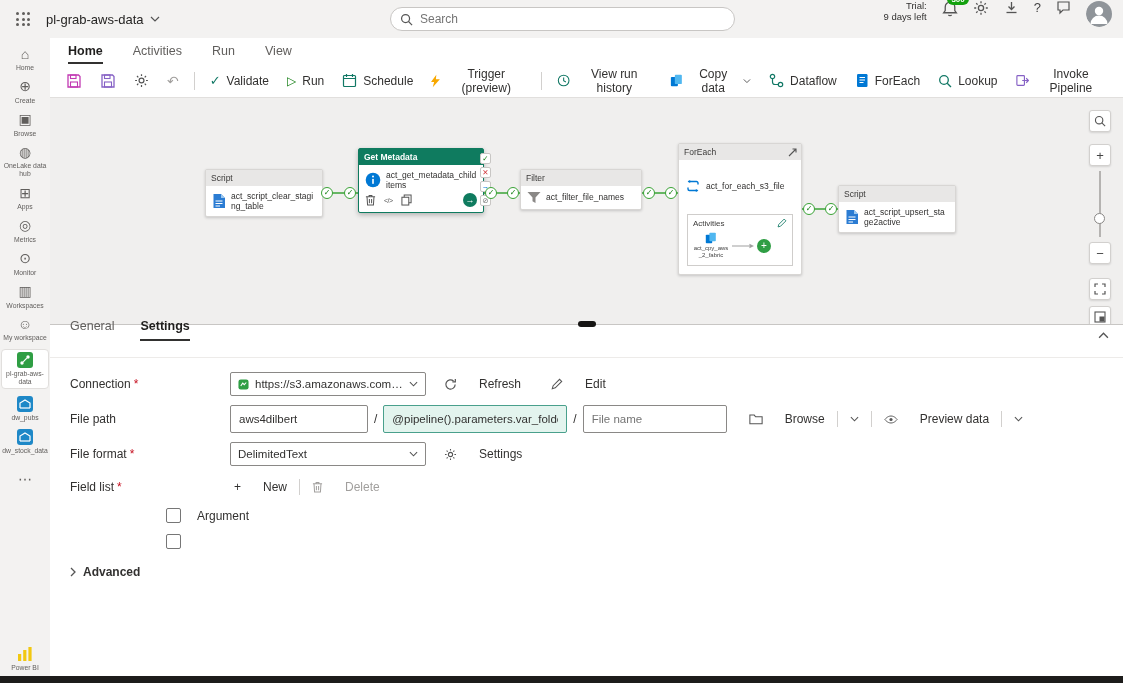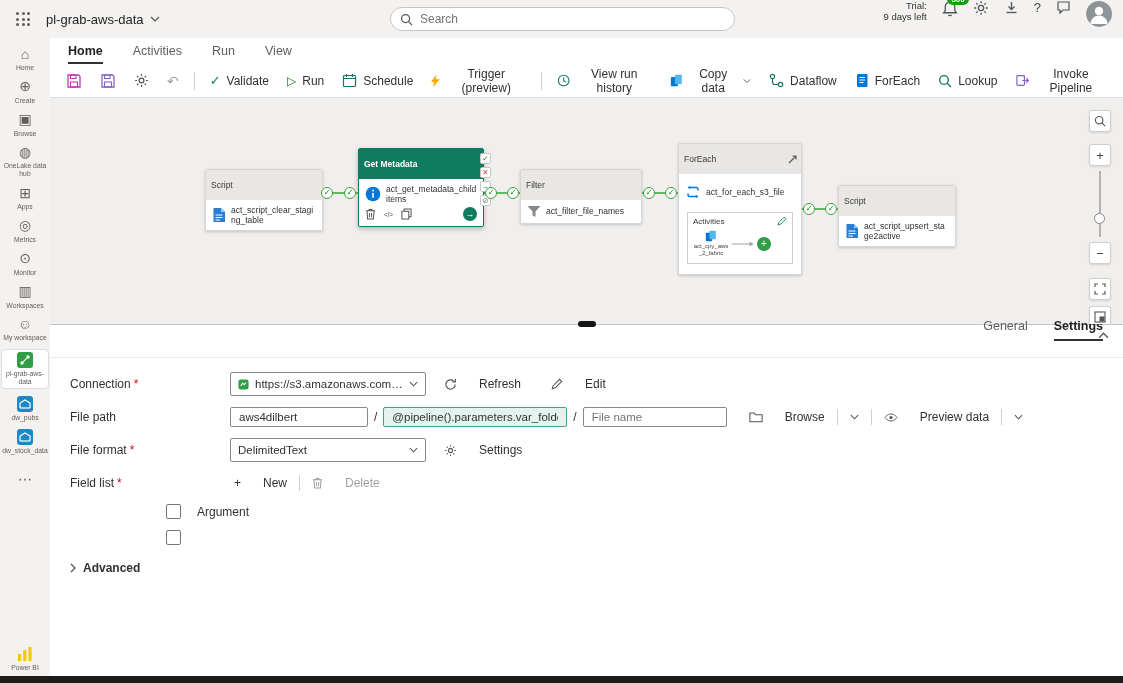--- a/index.html
+++ b/index.html
@@ -44,21 +44,21 @@
   .glyph-teal { color:#117865; font-size:13px; }
   .glyph-green { color:#107c10; font-size:12px; }
   .glyph-gray { color:#a19f9d; font-size:14px; }
 
   
   .canvas { position:relative; flex:1; background:#f0efee; overflow:hidden; }
   .wires { position:absolute; left:0; top:0; }
   .wires line { stroke:#3aa336; stroke-width:1.3; }
   .cbadge { position:absolute; width:12px; height:12px; border-radius:50%; background:#fff; border:1px solid #3aa336; color:#107c10; font-size:8px; line-height:10px; text-align:center; z-index:3; }
   .node { position:absolute; background:#fff; border:1px solid #d8d6d4; border-radius:2px; box-shadow:0 1px 3px rgba(0,0,0,.18); z-index:2; cursor:pointer; }
-  .nhd { height:30px; background:#e8e7e6; font-size:8.5px; color:#3b3a39; display:flex; align-items:center; padding:0 5px; }
+  .nhd { height:16px; background:#e8e7e6; font-size:8.5px; color:#3b3a39; display:flex; align-items:center; padding:0 5px; }
   .nbd { display:flex; align-items:center; gap:5px; padding:5px 6px; }
   .nname { font-size:8.5px; line-height:1.2; color:#323130; word-break:break-all; }
   .node.gm { border:1.6px solid #0f7b5f; box-shadow:0 2px 5px rgba(0,0,0,.25); }
   .nhd.gmhd { background:#0f7b5f; color:#fff; font-weight:bold; }
   .gmtools { display:flex; align-items:center; gap:8px; padding:1px 6px 5px; color:#555; }
   .codeico { font-size:7px; color:#555; letter-spacing:-.5px; }
   .gmarrow { margin-left:auto; width:14px; height:14px; background:#0f7b5f; border-radius:50%; color:#fff; font-size:9px; line-height:14px; text-align:center; }
   .ports { position:absolute; right:-8px; top:4px; display:flex; flex-direction:column; gap:3px; }
   .port { width:11px; height:11px; background:#fff; border:1px solid #c8c6c4; border-radius:2px; font-size:7.5px; line-height:9px; text-align:center; }
   .p-ok { color:#107c10; } .p-fail { color:#d13438; } .p-comp { color:#0078d4; } .p-skip { color:#777; }
@@ -74,31 +74,31 @@
   .zbtn { width:22px; height:22px; background:#fff; border:1px solid #d2d0ce; border-radius:3px; box-shadow:0 1px 2px rgba(0,0,0,.12); display:flex; align-items:center; justify-content:center; font-size:13px; color:#444; padding:0; }
   .zb-search { margin-bottom:12px; }
   .ztrack { position:relative; width:22px; height:66px; margin:5px 0; }
   .ztrack::before { content:""; position:absolute; left:10px; top:0; bottom:0; width:1.5px; background:#b5b3b1; }
   .zknob { position:absolute; left:5px; top:42px; width:11px; height:11px; border-radius:50%; background:#fff; border:1.5px solid #8a8886; }
   .zb-fit { margin-top:14px; } .zb-map { margin-top:6px; }
 
   
   .panel { position:relative; height:352px; background:#fff; border-top:1px solid #c8c6c4; }
   .rhandle { position:absolute; top:-4px; left:calc(50% - 9px); width:18px; height:6px; border-radius:3px; background:#161514; z-index:5; }
-  .ptabs { height:30px; display:flex; align-items:flex-end; gap:26px; padding:16px 20px; border-bottom:1px solid #edebe9; position:relative;justify-content:flex-end; }
+  .ptabs { height:30px; display:flex; align-items:flex-end; gap:26px; padding:16px 20px; border-bottom:1px solid #edebe9; position:relative; }
   .ptab { font-size:12.5px; color:#605e5c; padding-bottom:6px; border-bottom:2.5px solid transparent; cursor:pointer; }
   .ptab.active { color:#201f1e; font-weight:bold; border-bottom-color:#323130; }
   .pcollapse { position:absolute; right:14px; top:7px; cursor:pointer; color:#555; }
   .form { padding:14px 0 0 20px; }
   .frow { display:flex; align-items:center; margin-bottom:9px; }
   .flabel { width:160px; flex-shrink:0; font-size:12px; color:#323130; }
   .req { color:#c50f1f; margin-left:3px; }
   .dd { height:24px; border:1px solid #8a8886; border-radius:2px; background:#fff; display:flex; align-items:center; gap:6px; padding:0 7px; font-size:11.5px; cursor:pointer; }
   .ddtext { flex:1; white-space:nowrap; overflow:hidden; text-overflow:ellipsis; }
-  .tin { height:20px; border:1px solid #8a8886; border-radius:2px; padding:0 8px; font:inherit; font-size:11.5px; color:#323130; outline:none; }
+  .tin { height:28px; border:1px solid #8a8886; border-radius:2px; padding:0 8px; font:inherit; font-size:11.5px; color:#323130; outline:none; }
   .tin.folder { background:#e3f4ee; border:1.3px solid #49a08c; }
   .slash { margin:0 6px; color:#323130; }
   .lbtn { display:flex; align-items:center; gap:22px; font-size:12px; color:#323130; height:24px; padding:0 4px; }
   .lbtn.disabled { color:#a19f9d; }
   .vsep { width:1px; height:16px; background:#d2d0ce; margin:0 8px; }
   .checkbox { width:15px; height:15px; border:1px solid #767676; border-radius:2px; background:#fff; cursor:pointer; flex-shrink:0; }
   .indent { margin-left:96px; }
   .adv { display:flex; align-items:center; gap:7px; font-weight:bold; font-size:12px; margin-top:16px; cursor:pointer; }
   .bottom-strip { position:absolute; left:0; right:0; bottom:0; height:7px; background:#1d1c1b; z-index:20; }
   .ic { color:#555; }
@@ -554,21 +554,21 @@
 
     <div class="node" style="left:628px;top:45px;width:124px;height:132px">
       <div class="nhd fehd">
         <span>ForEach</span>
         <span>
             <svg width="9" height="9" class="ic">
               <use href="#i-expand"></use>
             </svg>
           </span>
       </div>
-      <div class="nbd" style="padding:12px 6px">
+      <div class="nbd" style="padding:20px 6px">
         <span>
             <svg width="16" height="12">
               <use href="#i-foreach"></use>
             </svg>
           </span>
         <span class="nname">act_for_each_s3_file</span>
       </div>
       <div class="feinner">
         <div class="feihd">
           <span>Activities</span>

